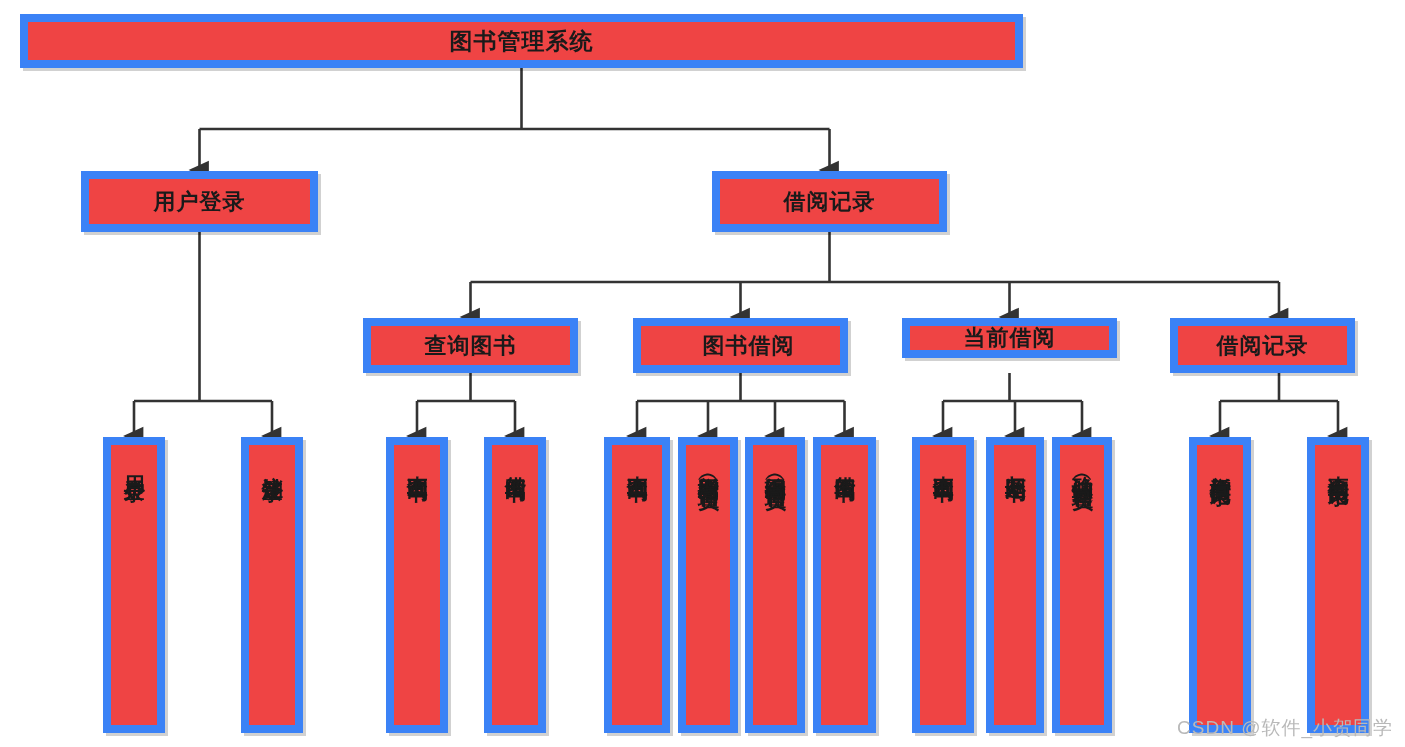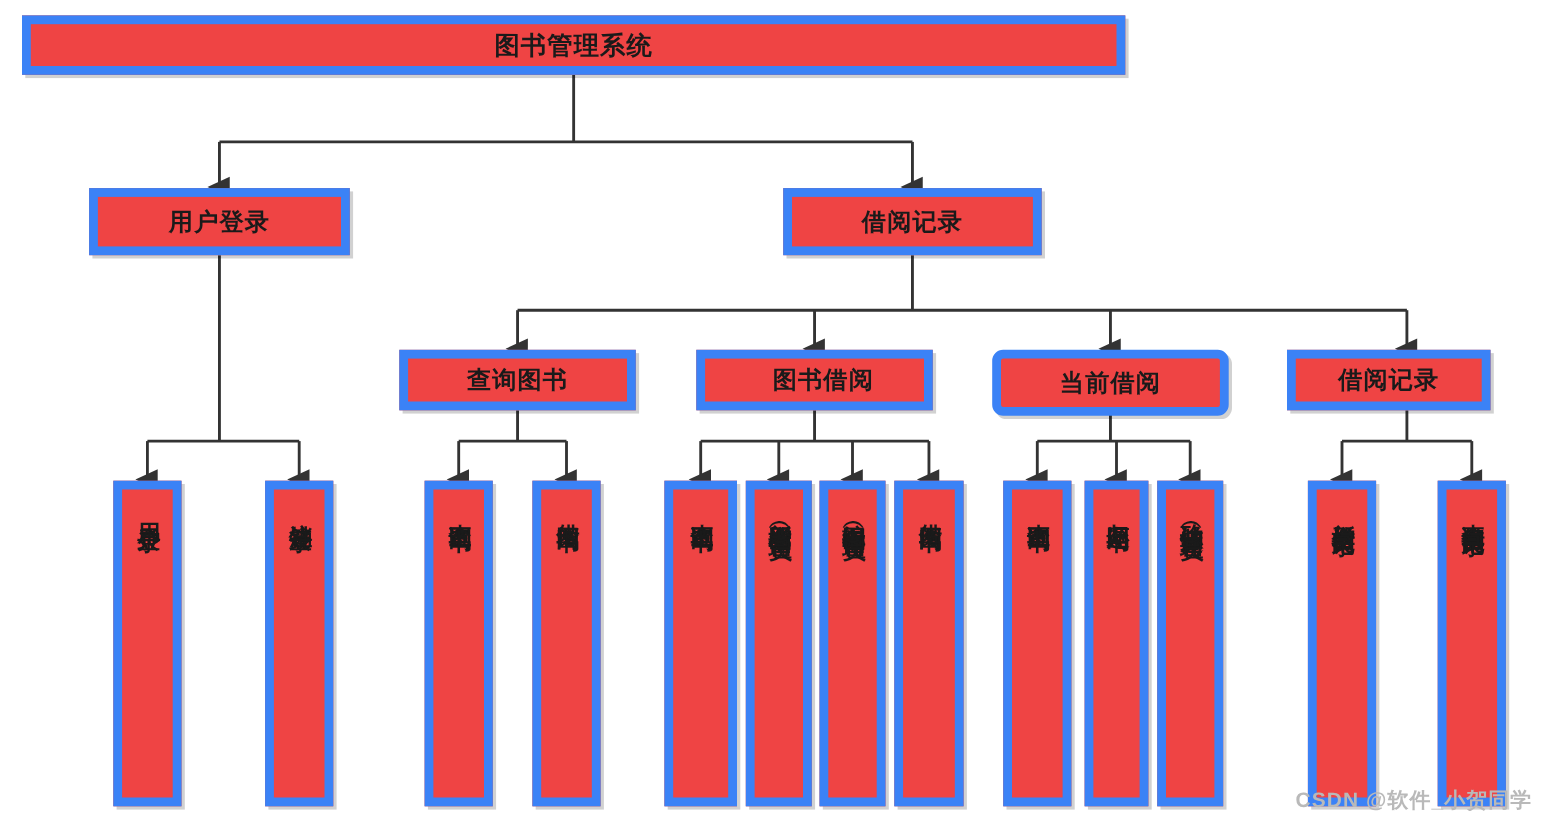--- a/index.html
+++ b/index.html
@@ -59,21 +59,20 @@
     color: #1a1a1a;
   }
   .watermark {
     position: absolute;
     right: 12px;
     bottom: 6px;
     font-size: 19px;
     color: #b9b9b9;
     letter-spacing: 1px;
     white-space: nowrap;
-    font-weight: bold;
   }
 </style>
 </head>
 <body>
 
 <div id="canvas">
   <svg id="edges" viewBox="0 0 1405 747">
     <defs>
       <marker id="arrowhead" markerWidth="9" markerHeight="9" refX="4.2" refY="4.2" orient="auto" markerUnits="strokeWidth">
         <path d="M0.6,0.6 L7.8,0.6 L4.2,8.4 Z" fill="#333333"></path>
@@ -125,21 +124,21 @@
       </div>
       <div class="node horiz" style="left: 712px; top: 171px; width: 235px; height: 61px;">
         <span>借阅记录</span>
       </div>
       <div class="node horiz" style="left: 363px; top: 318px; width: 215px; height: 55px;">
         <span>查询图书</span>
       </div>
       <div class="node horiz" style="left: 633px; top: 318px; width: 215px; height: 55px; padding-left: 16px;">
         <span>图书借阅</span>
       </div>
-      <div class="node horiz" style="left: 902px; top: 318px; width: 215px; height: 60px; border-radius: 10px;">
+      <div class="node horiz" style="left: 902px; top: 318px; width: 215px; height: 40px;">
         <span>当前借阅</span>
       </div>
       <div class="node horiz" style="left: 1170px; top: 318px; width: 185px; height: 55px;">
         <span>借阅记录</span>
       </div>
       <div class="node vert" style="left: 103px; top: 437px; width: 62px; height: 296px;">
         <span class="vlabel">用户登录</span>
       </div>
       <div class="node vert" style="left: 241px; top: 437px; width: 62px; height: 296px;">
         <span class="vlabel">注销登录</span>

